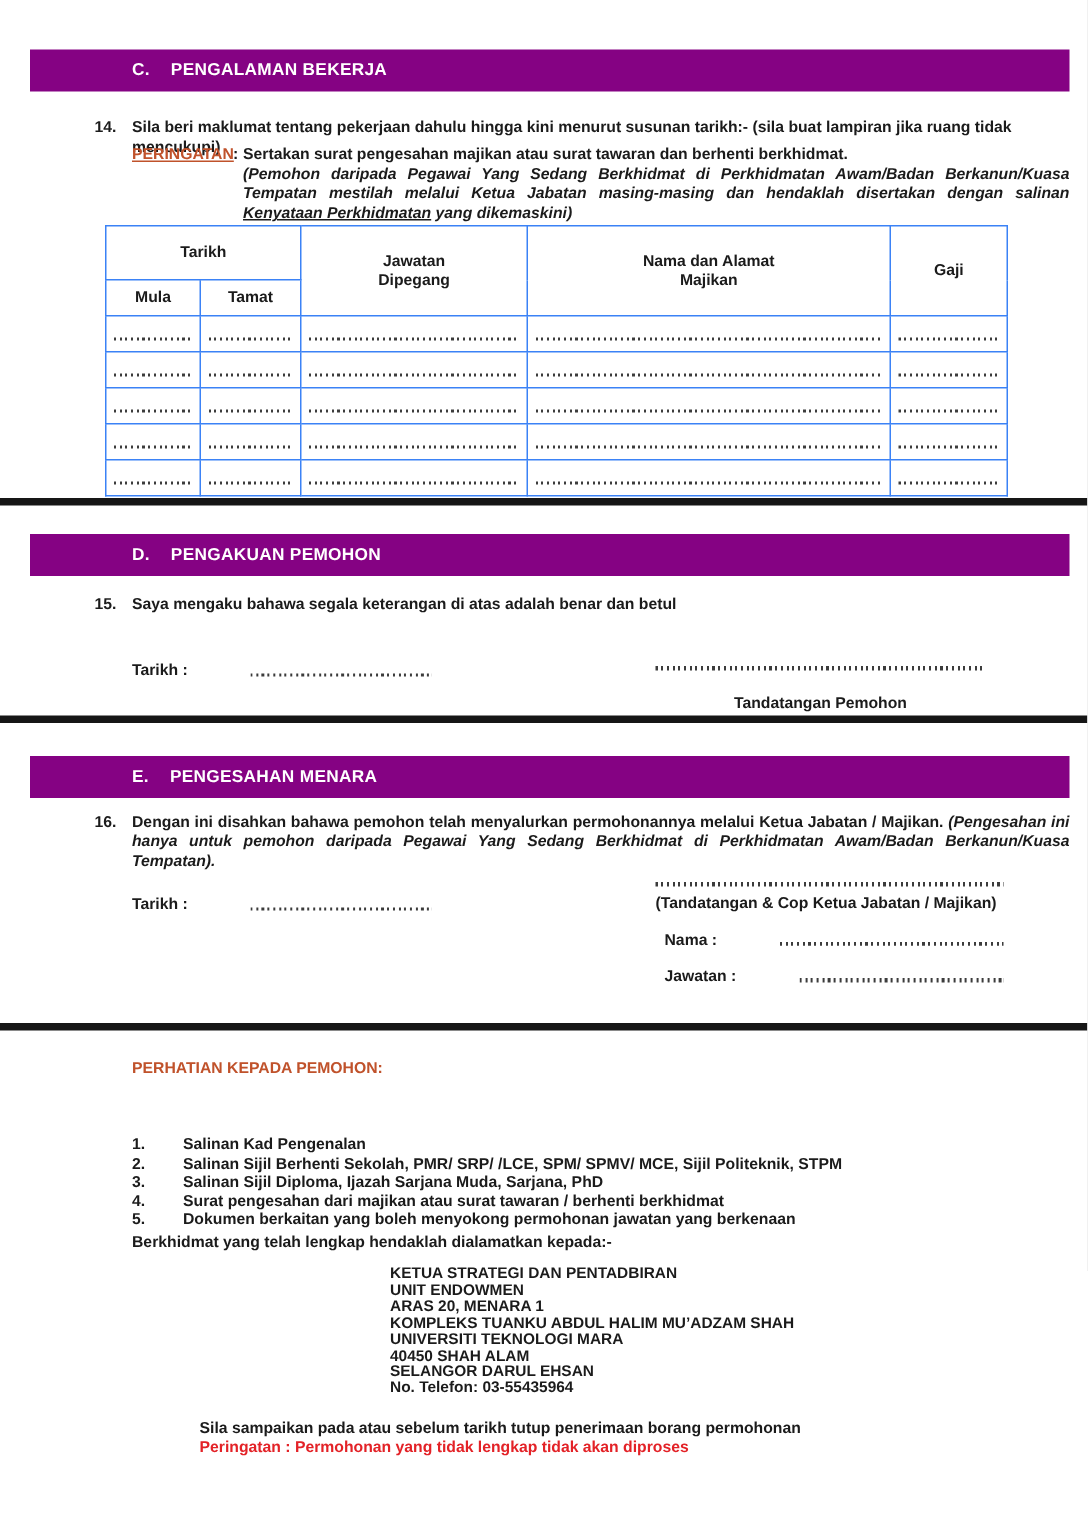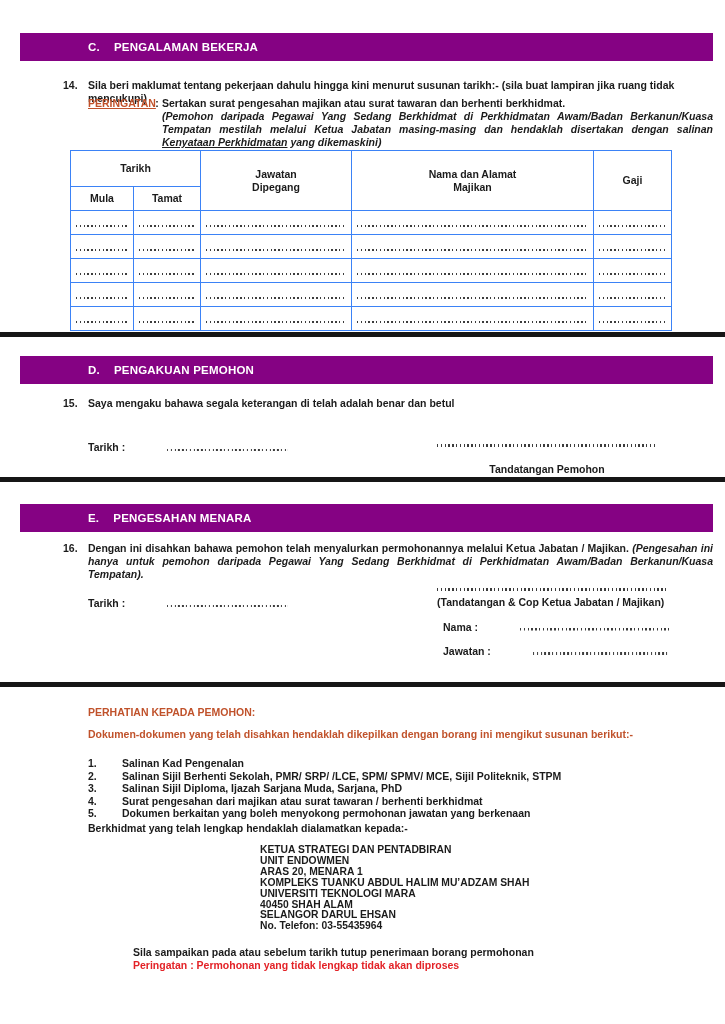--- a/index.html
+++ b/index.html
@@ -198,21 +198,21 @@
 
   <div class="hr" style="top:332px;"></div>
 
   <div class="secbar" style="top:356px;">
     <span class="letter">D.</span>
     <span class="title">PENGAKUAN PEMOHON</span>
   </div>
 
   <div class="itemrow" style="top:397px;">
     <span class="inum">15.</span>
-    <span class="itext">Saya mengaku bahawa segala keterangan di telah adalah benar dan betul</span>
+    <span class="itext">Saya mengaku bahawa segala keterangan di atas adalah benar dan betul</span>
   </div>
 
   <div class="abs fillrow" style="left:88px;top:441px;width:200px;">
     <span>Tarikh :</span>
     <span class="dots"></span>
   </div>
   <div class="abs" style="left:437px;top:444px;width:220px;">
     <div class="sigline"></div>
     <div class="caption-center">Tandatangan Pemohon</div>
   </div>
@@ -242,21 +242,20 @@
     </div>
     <div class="fillrow" style="margin-top:12px;margin-left:6px;">
       <span>Jawatan :</span>
       <span class="dots"></span>
     </div>
   </div>
 
   <div class="hr" style="top:682px;"></div>
 
   <div class="abs orange" style="left:88px;top:706px;">PERHATIAN KEPADA PEMOHON:</div>
-  <div class="abs orange" style="left:88px;top:728px;width:625px;">Dokumen-dokumen yang telah disahkan hendaklah dikepilkan dengan borang ini mengikut susunan berikut:-</div>
 
   <div class="abs" style="left:88px;top:757px;width:625px;">
     <div class="chk">
       <span class="n">1.</span>
       <span>Salinan Kad Pengenalan</span>
     </div>
     <div class="chk">
       <span class="n">2.</span>
       <span>Salinan Sijil Berhenti Sekolah, PMR/ SRP/ /LCE, SPM/ SPMV/ MCE, Sijil Politeknik, STPM</span>
     </div>

